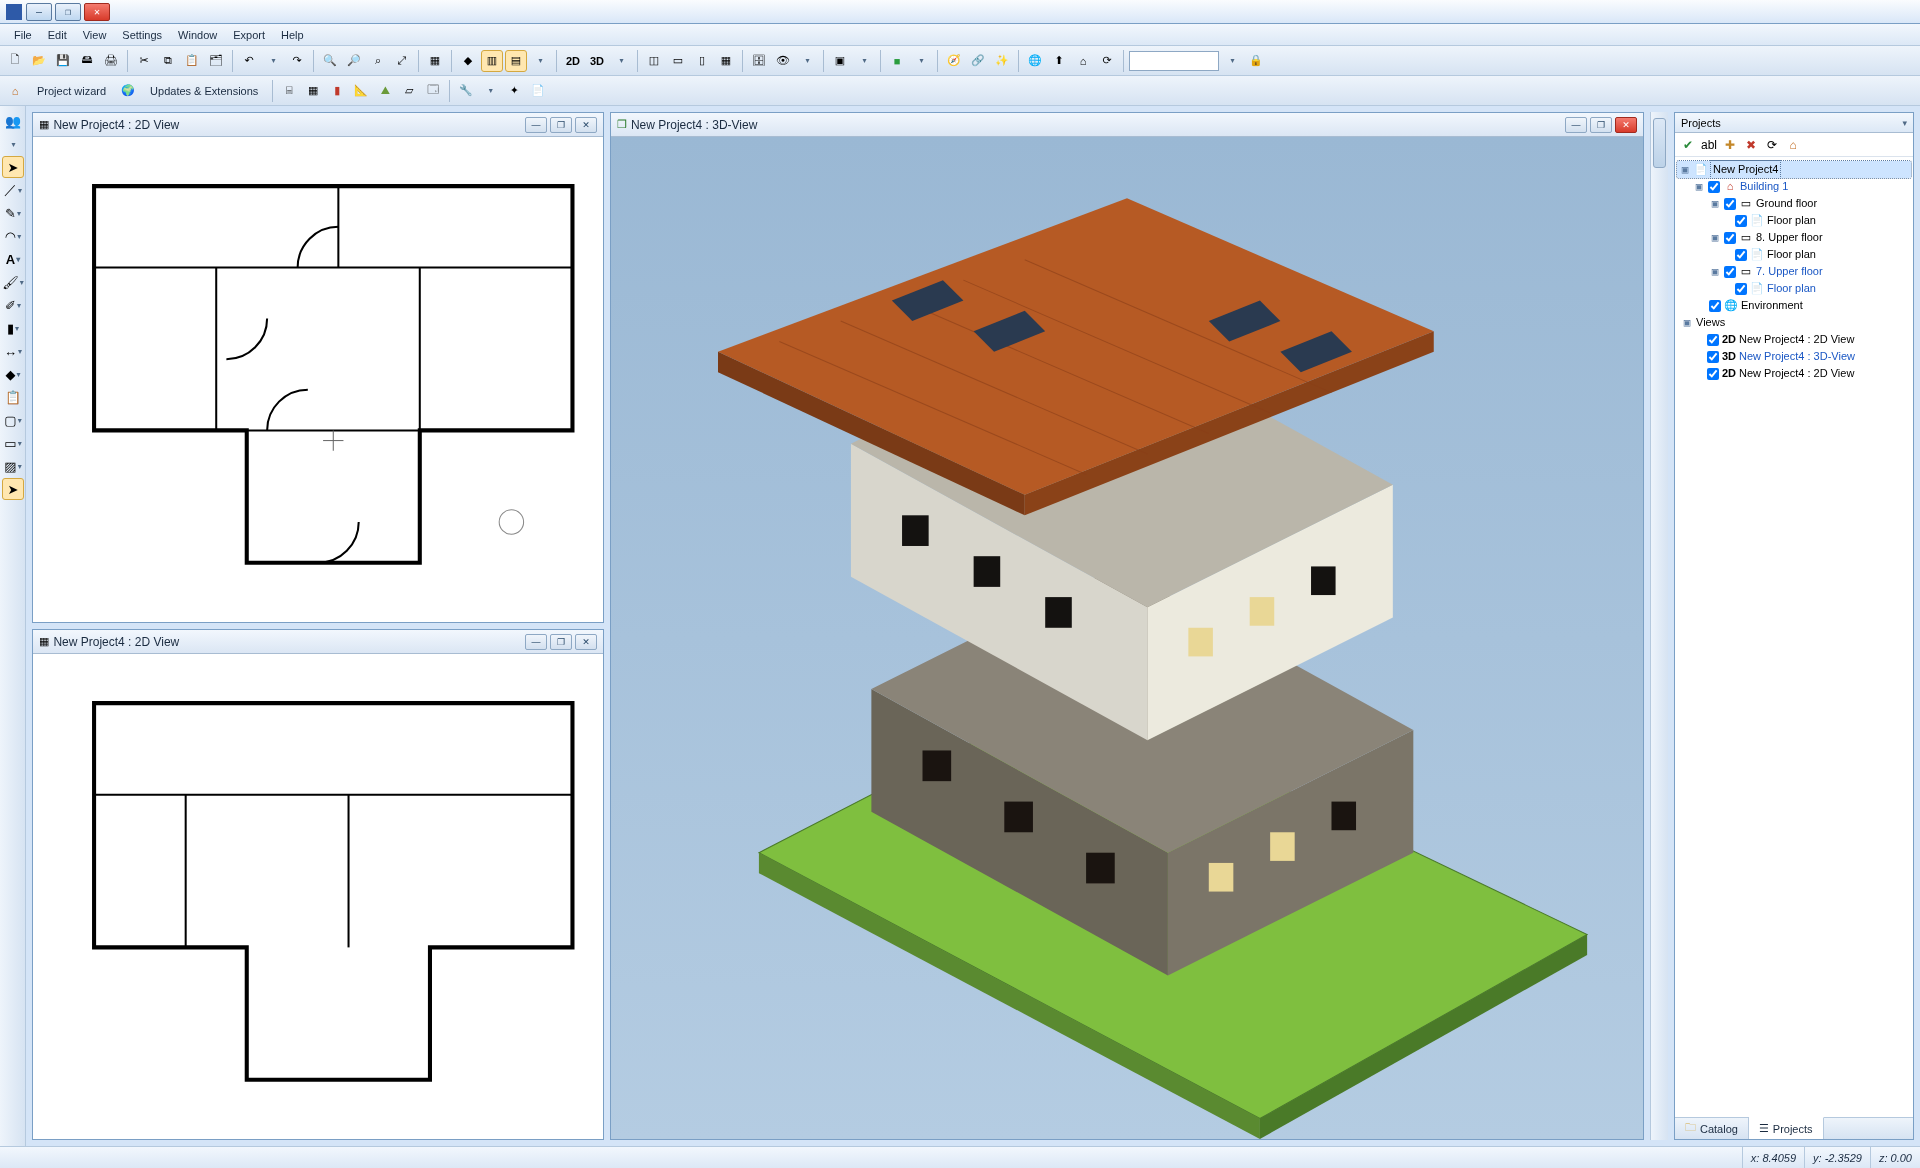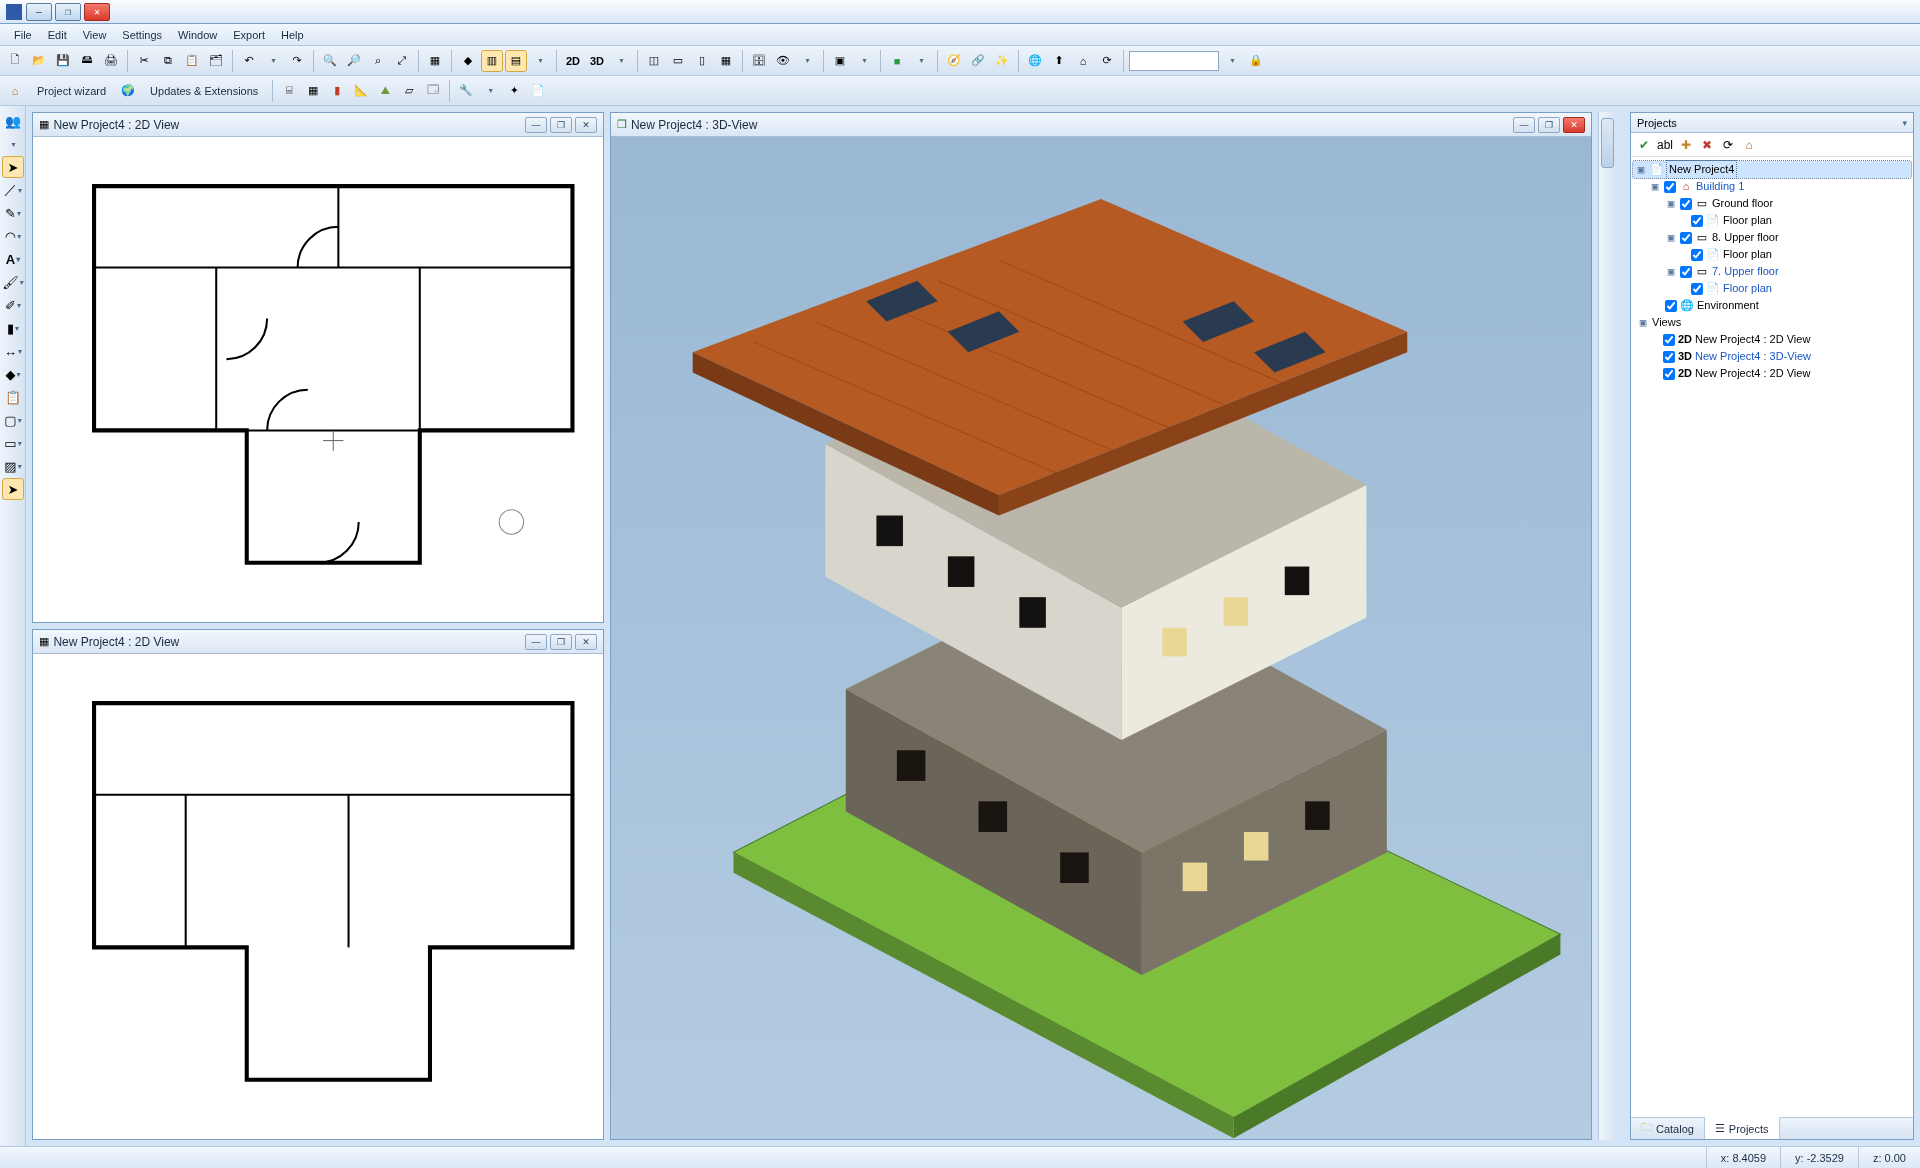--- a/index.html
+++ b/index.html
@@ -26,21 +26,21 @@
 
 
 .main { flex:1; display:flex; min-height:0; }
 .left-toolbar { width:26px; background: linear-gradient(90deg,#eef4fb,#d6e3f2); border-right:1px solid #b5c9de; display:flex; flex-direction:column; gap:1px; padding:4px 2px; }
 .lt-btn { width:22px; height:22px; border:1px solid transparent; border-radius:3px; display:flex;align-items:center;justify-content:center; cursor:pointer; font-size:13px; }
 .lt-btn.active { background:#ffe7b0; border-color:#d4a840; }
 
 .workspace { flex:1; display:flex; gap:6px; padding:6px; min-width:0; }
 .left-panels { width:572px; display:flex; flex-direction:column; gap:6px; }
 .center-panel { flex:1; }
-.right-sidebar { width:284px; display:flex; flex-direction:column;margin-left:8px; }
+.right-sidebar { width:240px; display:flex; flex-direction:column; }
 
 
 .subwin { background:#fff; border:1px solid #7a9fc5; display:flex; flex-direction:column; min-height:0; }
 .subwin.flex { flex:1; }
 .sub-title { height:24px; background: linear-gradient(#f2f7fd,#dbe6f4); display:flex; align-items:center; padding:0 6px; gap:4px; border-bottom:1px solid #a8bcd2; }
 .sub-title-text { flex:1; color:#1a2b40; font-size:12px; }
 .sub-btns { display:flex; gap:3px; }
 .sub-btn { width:22px; height:16px; border:1px solid #8ea8c4; background:linear-gradient(#f0f5fb,#d3e0ef); border-radius:2px; display:flex;align-items:center;justify-content:center; font-size:9px; cursor:pointer; color:#2a4a6a;}
 .sub-btn.close { background:linear-gradient(#f47a6e,#d83b2b); color:#fff; border-color:#a02a1e; }
 .sub-body { flex:1; background:#fff; position:relative; overflow:hidden; }
@@ -64,21 +64,21 @@
 .ti { width:14px; text-align:center; font-size:11px; }
 
 
 .tabs { height:22px; display:flex; border-top:1px solid #b5c9de; background:linear-gradient(#eef4fb,#d6e3f2);}
 .tab { padding:3px 10px; border-right:1px solid #b5c9de; display:flex; align-items:center; gap:4px; cursor:pointer; color:#1a2b40;}
 .tab.active { background:#fff; border-top:1px solid #fff; margin-top:-1px;}
 
 
 .statusbar { height:22px; background: linear-gradient(#f2f7fd,#dce8f6); border-top:1px solid #b5c9de; display:flex; align-items:center; }
 .status-spacer { flex:1; }
-.status-cell { padding:0 14px; border-left:1px solid #b5c9de; color:#1a2b40; height:100%; display:flex; align-items:center; }
+.status-cell { padding:0 8px; border-left:1px solid #b5c9de; color:#1a2b40; height:100%; display:flex; align-items:center;font-style:italic; }
 
 
 .vscroll { width:18px; background: linear-gradient(90deg,#eef4fb,#d6e3f2); border-left:1px solid #b5c9de; position:relative; }
 .vscroll .thumb { position:absolute; left:2px; right:2px; top:6px; height:50px; background:linear-gradient(#dce8f6,#bcd2e8); border:1px solid #8ea8c4; border-radius:3px; cursor:pointer;}
 
 
 .dd::after { content:"▾"; font-size:8px; margin-left:1px; color:#506a86; }
 </style>
 </head>
 <body>

